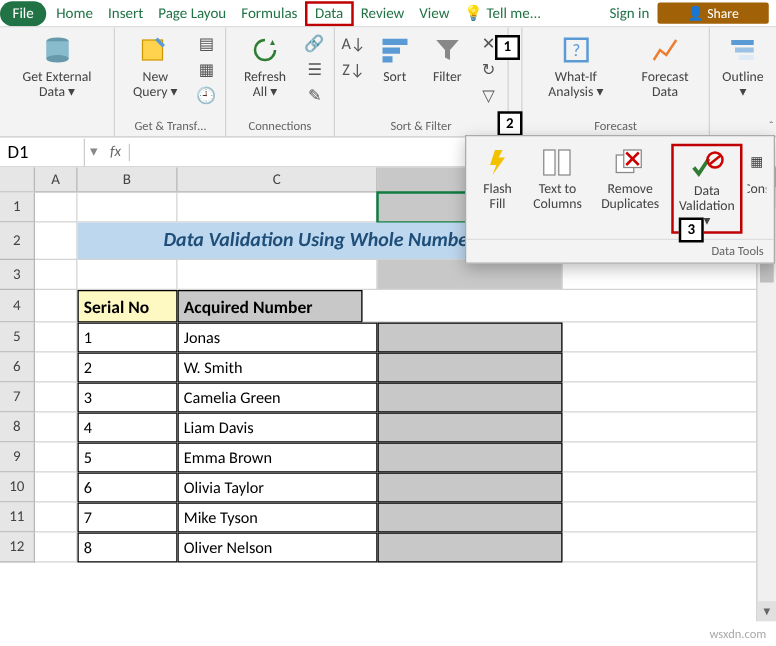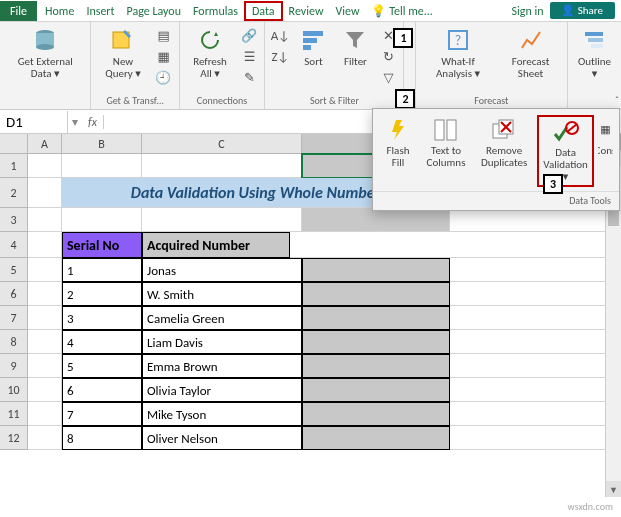--- a/index.html
+++ b/index.html
@@ -1,23 +1,23 @@
 <!DOCTYPE html>
 <html><head>
 <meta charset="utf-8">
 <style>
 * { box-sizing: border-box; margin: 0; padding: 0; font-family: "Segoe UI", Calibri, sans-serif; }
 body { background: #fff; width: 621px; height: 517px; overflow: hidden; position: relative; font-size: 12px; }
 
 .tabbar { background: #fff; height: 22px; display: flex; align-items: center; border-bottom: 1px solid #d4d4d4; font-size: 12px; overflow: hidden; }
 .tabbar .tab { padding: 3px 6px; color: #217346; cursor: pointer; white-space: nowrap; }
-.tabbar .file { background: #217346; color: #fff; padding: 3px 10px; margin-right: 2px; }
+.tabbar .file { background: #217346; color: #fff; padding: 3px 10px; margin-right: 2px; border-radius: 10px; }
 .tabbar .active { border: 2px solid #c00000; background: #fff; color: #217346; padding: 1px 6px; }
 .tabbar .right { margin-left: auto; display: flex; align-items: center; gap: 6px; padding-right: 6px; color: #217346; }
-.tabbar .share { background: #0f766e; color: #fff; padding: 2px 12px; border-radius: 2px; font-size: 11px; }
+.tabbar .share { background: #a16207; color: #fff; padding: 2px 24px; border-radius: 2px; font-size: 11px; }
 
 .ribbon { background: #f3f3f3; border-bottom: 1px solid #ccc; height: 88px; display: flex; position: relative; }
 .group { border-right: 1px solid #d4d4d4; padding: 2px 6px 0 6px; display: flex; flex-direction: column; align-items: center; justify-content: space-between; }
 .group-row { display: flex; align-items: flex-start; gap: 6px; }
 .big-btn { display: flex; flex-direction: column; align-items: center; width: auto; padding: 2px 4px; cursor: pointer; text-align: center; font-size: 11px; color: #444; line-height: 1.1; }
 .big-btn .ic { width: 28px; height: 28px; display: flex; align-items: center; justify-content: center; margin-bottom: 2px; }
 .big-btn .lbl { min-height: 24px; }
 .group-label { font-size: 10px; color: #666; text-align: center; padding-bottom: 2px; white-space: nowrap; }
 
 .small-col { display: flex; flex-direction: column; gap: 3px; padding-top: 2px; }
@@ -39,21 +39,21 @@
 .ch-A { width: 34px; } .ch-B { width: 80px; } .ch-C { width: 160px; } .ch-D { width: 148px; } .ch-D.sel { background: #c8c8c8; }
 .ch-E { width: 80px; }
 
 .rows { position: relative; }
 .row { display: flex; height: 24px; }
 .rh { width: 28px; background: #e6e6e6; border-right: 1px solid #b7b7b7; border-bottom: 1px solid #b7b7b7; font-size: 12px; color: #444; display: flex; align-items: center; justify-content: center; }
 .cell { border-right: 1px solid #d4d4d4; border-bottom: 1px solid #d4d4d4; padding: 2px 4px; font-size: 13px; display: flex; align-items: center; }
 .c-A { width: 34px; } .c-B { width: 80px; } .c-C { width: 160px; } .c-D { width: 148px; } .c-E { width: 80px; }
 
 .title-cell { background: #bdd7ee; color: #1f4e79; font-weight: bold; font-size: 16px; justify-content: center; font-style: italic; }
-.header-cell { background: #8b5cf6; font-weight: bold; font-size: 14px; border: 1px solid #000 !important; }
+.header-cell { background: #fef9c3; font-weight: bold; font-size: 14px; border: 1px solid #000 !important; }
 .data-cell { border: 1px solid #000 !important; background: #fff; }
 .sel-col { background: #c8c8c8; }
 .active-cell { outline: 2px solid #107c41; outline-offset: -1px; }
 
 .popup { position: absolute; top: 108px; left: 372px; width: 248px; background: #f3f3f3; border: 1px solid #aaa; box-shadow: 0 4px 12px rgba(0,0,0,0.25); z-index: 100; }
 .popup-row { display: flex; padding: 6px 6px 0 6px; gap: 4px; }
 .pop-btn { display: flex; flex-direction: column; align-items: center; padding: 2px 4px; cursor: pointer; font-size: 11px; color: #444; text-align: center; line-height: 1.1; }
 .pop-btn .ic { width: 30px; height: 26px; display: flex; align-items: center; justify-content: center; margin-bottom: 2px; }
 .pop-label { font-size: 10px; color: #666; text-align: right; padding: 2px 8px 3px 0; border-top: 1px solid #ddd; margin-top: 4px; }
 
@@ -194,21 +194,21 @@
         <div class="lbl">What-If
 Analysis ▾</div>
       </div>
       <div class="big-btn">
         <div class="ic">
             <svg width="24" height="24">
               <path d="M3 20 l5 -8 l5 4 l8 -12" fill="none" stroke="#ed7d31" stroke-width="2"></path>
             </svg>
           </div>
         <div class="lbl">Forecast
-Sheet</div>
+Data</div>
       </div>
     </div>
     <div class="group-label">Forecast</div>
   </div>
 
   <div class="group" style="border-right:none;">
     <div class="big-btn">
       <div class="ic">
           <svg width="24" height="24">
             <rect x="3" y="4" width="18" height="4" fill="#5b9bd5"></rect>

